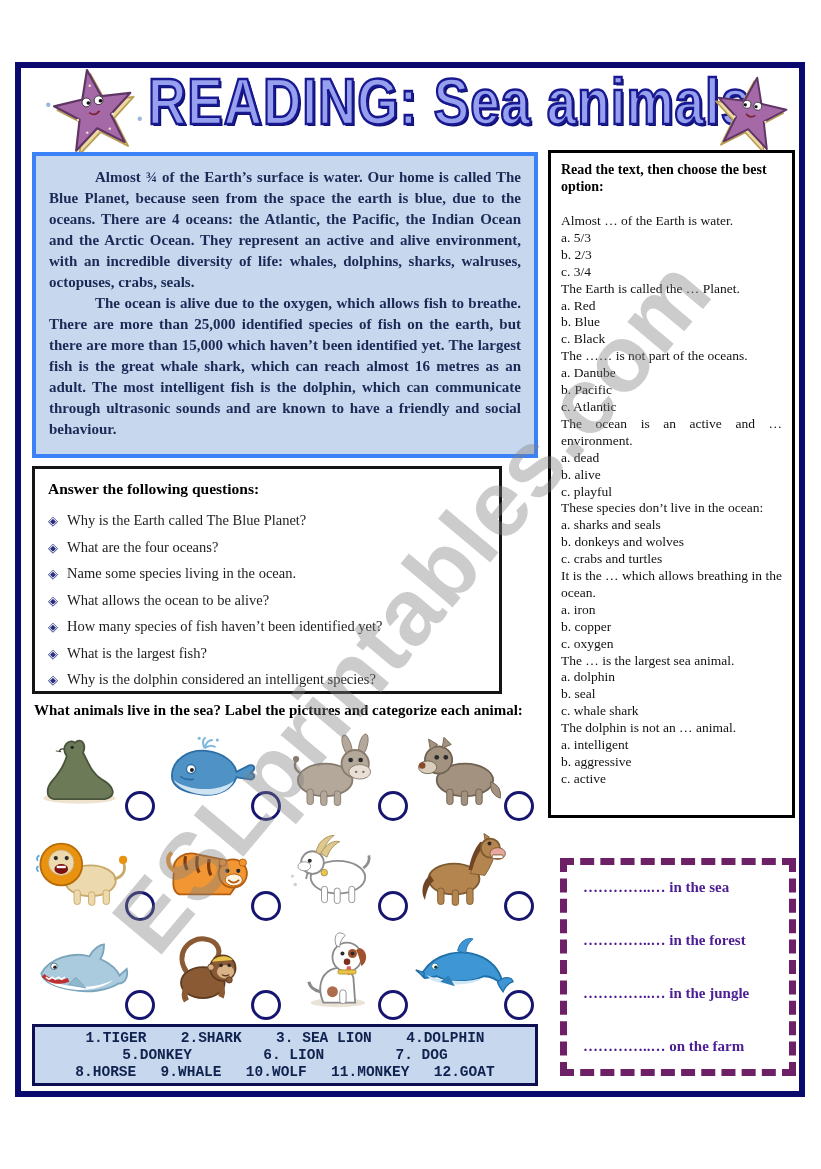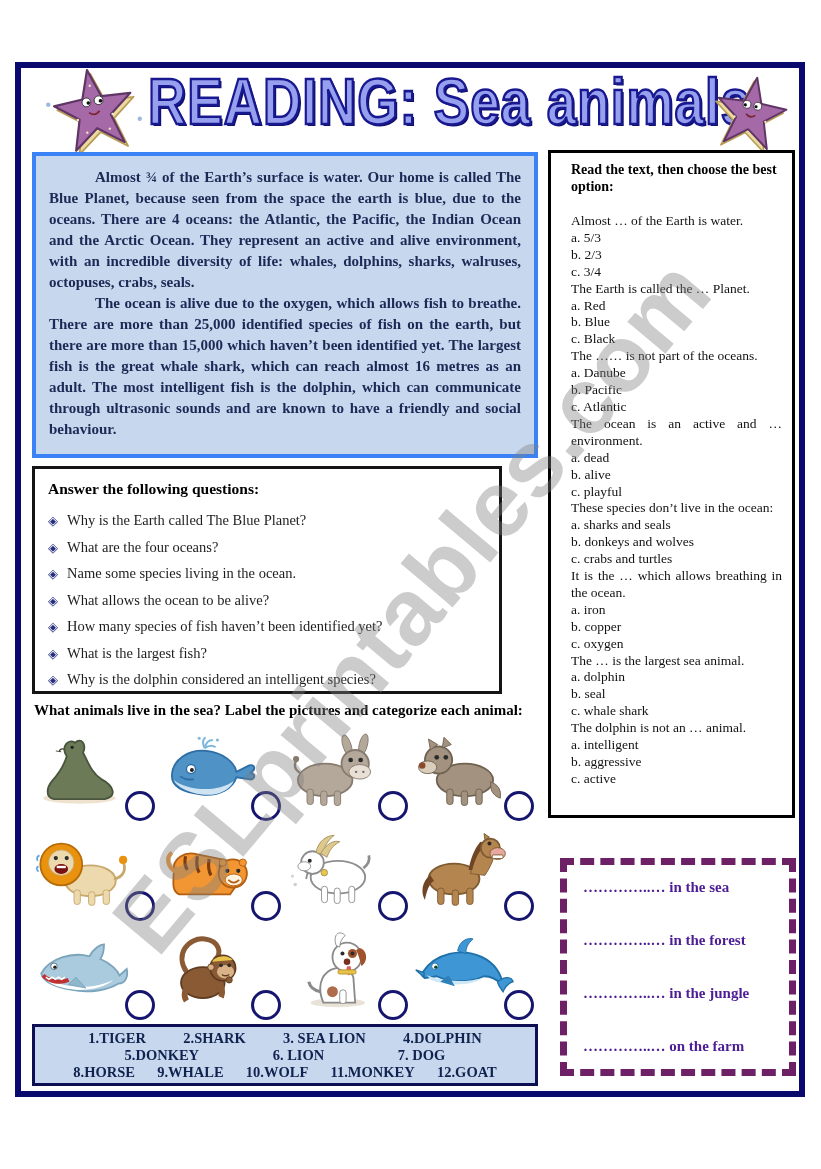--- a/index.html
+++ b/index.html
@@ -30,21 +30,21 @@
     position:absolute; left:32px; top:152px; width:506px; height:306px;
     background:#c6d7ee; border:4px solid #3b82f6; padding:11px 13px;
     color:#1b2a55; font-weight:bold; font-size:15px; line-height:21px;
     text-align:justify;
   }
   .reading-box p { text-indent:46px; }
 
   
   .choice-panel {
     position:absolute; left:548px; top:150px; width:247px; height:668px;
-    background:#ffffff; border:3px solid #000000; padding:8px 10px 6px 20px;
+    background:#ffffff; border:3px solid #000000; padding:8px 10px 6px 10px;
     color:#111; font-size:13.5px; line-height:16.9px;
   }
   .choice-panel .panel-heading { font-weight:bold; font-size:14px; line-height:17px; margin-bottom:18px; color:#000; }
   .mc-stem { text-align:justify; }
   .mc-option { text-align:left; }
 
   
   .questions-box {
     position:absolute; left:32px; top:466px; width:470px; height:228px;
     background:#fff; border:3px solid #141414; padding:11px 13px;
@@ -67,21 +67,21 @@
   .answer-circle {
     position:absolute; right:6px; bottom:4px; width:30px; height:30px;
     border:3px solid #161670; border-radius:50%; background:#fff;
   }
 
   
   .word-bank {
     position:absolute; left:32px; top:1024px; width:506px; height:62px;
     background:#c6d7ee; border:3px solid #0e0e52; padding:3px 16px;
     display:flex; flex-direction:column; justify-content:space-between;
-    font-weight:bold; font-size:14.5px; color:#10224e;
+    font-weight:bold; font-size:14.5px; color:#10224e;font-family:Liberation Mono, monospace;
   }
   .word-bank-row { display:flex; justify-content:space-evenly; }
 
   
   .category-box {
     position:absolute; left:560px; top:858px; width:236px; height:218px;
     border:7px dashed #6e2066; padding:14px 16px;
     display:flex; flex-direction:column; justify-content:space-between;
     font-weight:bold; font-size:15px; color:#4c1d95;
   }

